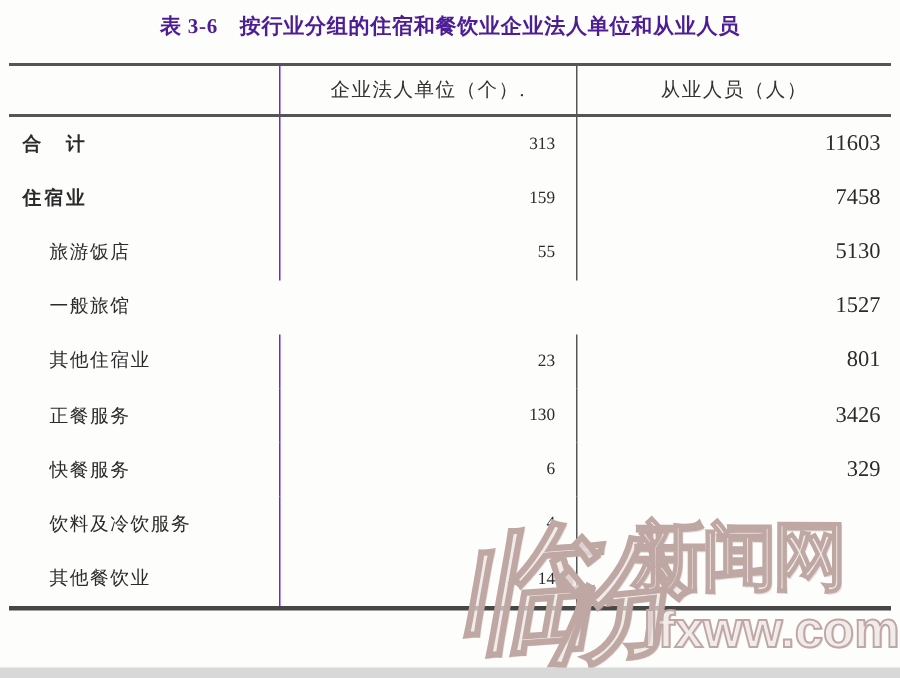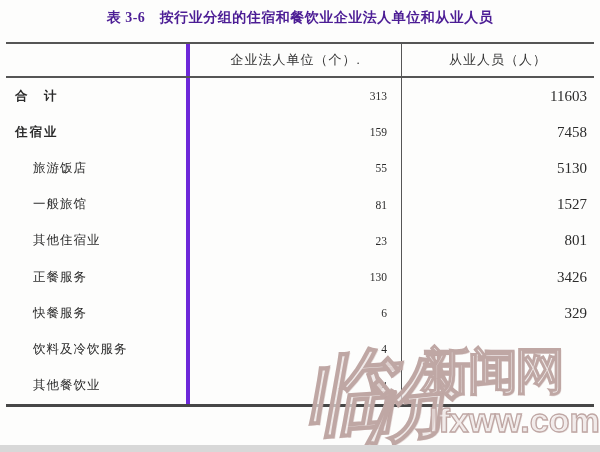--- a/index.html
+++ b/index.html
@@ -43,23 +43,23 @@
   .c-label {
     width: 180px;
     box-sizing: border-box;
     padding-left: 9px;
     font-size: 12.5px;
     letter-spacing: 1px;
     align-self: stretch;
     display: flex; align-items: center;
   }
   .c-units {
-    width: 216px;
+    width: 199px;
     box-sizing: border-box;
-    border-left: 4px solid #6d28d9;
+    border-left: 1px solid #6d28d9;
     border-right: 1px solid #565656;
     align-self: stretch;
     display: flex; align-items: center; justify-content: flex-end;
     padding-right: 14px;
     font-size: 11.5px;
   }
   .c-emp {
     flex: 1;
     box-sizing: border-box;
     align-self: stretch;
@@ -144,21 +144,20 @@
   </div>
 
   <div class="brow indent">
     <div class="c-label">旅游饭店</div>
     <div class="c-units">55</div>
     <div class="c-emp">5130</div>
   </div>
 
   <div class="brow indent">
     <div class="c-label">一般旅馆</div>
-    <div class="c-units">81</div>
     <div class="c-emp">1527</div>
   </div>
 
   <div class="brow indent">
     <div class="c-label">其他住宿业</div>
     <div class="c-units">23</div>
     <div class="c-emp">801</div>
   </div>
 
 

